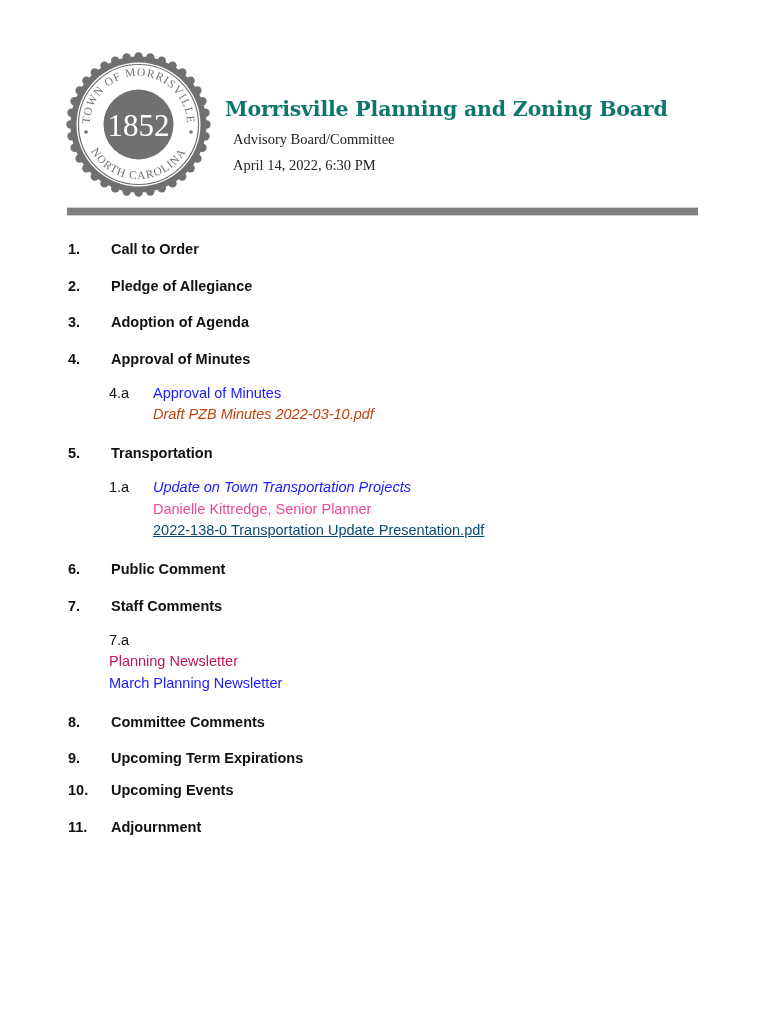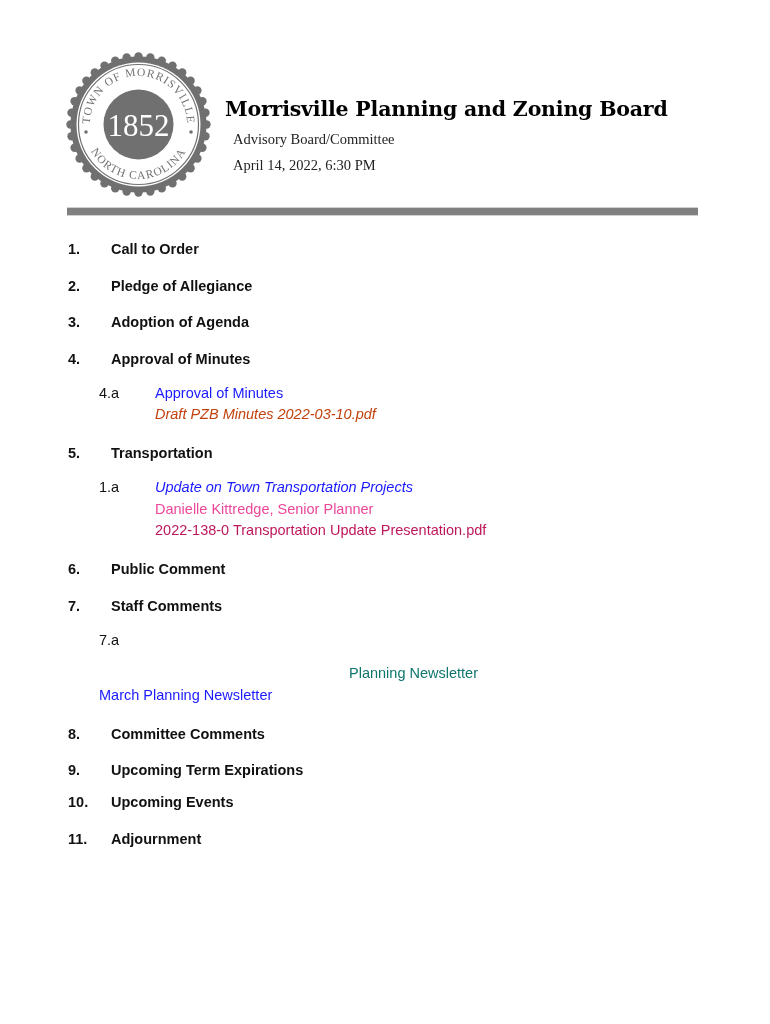--- a/index.html
+++ b/index.html
@@ -1,25 +1,25 @@
 <!DOCTYPE html>
 <html><head>
   <meta charset="utf-8">
   <style>
     html, body { margin: 0; padding: 0; background: #ffffff; }
     body { width: 770px; height: 1024px; position: relative; overflow: hidden; }
     .seal { position: absolute; left: 66px; top: 52px; width: 145px; height: 145px; }
     .header-text { position: absolute; left: 225px; top: 96px; }
-    .title { font-family: "DejaVu Serif", "Liberation Serif", serif; font-weight: bold; font-size: 20.5px; color: #000000; letter-spacing: -0.2px; margin: 0; line-height: 26px; }
+    .title { font-family: "DejaVu Serif", "Liberation Serif", serif; font-weight: bold; font-size: 20.5px; color: #0f766e; letter-spacing: -0.2px; margin: 0; line-height: 26px; }
     .sub { font-family: "Liberation Serif", serif; font-size: 14.5px; color: #222; line-height: 18px; margin: 8px; }
     .rule { position: absolute; left: 67px; top: 207px; width: 631px; height: 9px; background: #808080; border-top: 1px solid #d0d0d0; border-bottom: 1px solid #d0d0d0; box-sizing: border-box; }
     .agenda { position: absolute; left: 68px; top: 240px; width: 660px; font-family: "Liberation Sans", sans-serif; }
     .item { display: flex; font-weight: bold; font-size: 14.5px; color: #111; height: 18px; line-height: 18px; }
     .num { width: 43px; flex-shrink: 0; }
-    .sub-item { display: flex; font-size: 14.5px; line-height: 21.5px; margin-left: 31px; gap: 12px; }
+    .sub-item { display: flex; font-size: 14.5px; line-height: 21.5px; margin-left: 41px; }
     .subnum { width: 44px; color: #111; flex-shrink: 0; }
     .links { display: flex; flex-direction: column; }
     .link { color: #1a1aff; text-decoration: none; cursor: pointer; }
   </style>
 </head>
 <body>
 
 <div class="seal">
   <svg width="145" height="145" viewBox="0 0 145 145">
     <defs>
@@ -117,35 +117,35 @@
     </div>
     <div class="item" style="margin-top: 18.5px;">
       <span class="num">5.</span>
       <span>Transportation</span>
     </div>
     <div class="sub-item" style="margin-top: 15px;">
       <span class="subnum">1.a</span>
       <div class="links">
         <a class="link" style="color: rgb(26, 26, 255); font-style: italic;">Update on Town Transportation Projects</a>
         <a class="link" style="color: #ec4899;">Danielle Kittredge, Senior Planner</a>
-        <a class="link" style="color: #be185d;">2022-138-0 Transportation Update Presentation.pdf</a>
+        <a class="link" style="color: #0c4a6e; text-decoration: underline;">2022-138-0 Transportation Update Presentation.pdf</a>
       </div>
     </div>
     <div class="item" style="margin-top: 18.5px;">
       <span class="num">6.</span>
       <span>Public Comment</span>
     </div>
     <div class="item" style="margin-top: 18.5px;">
       <span class="num">7.</span>
       <span>Staff Comments</span>
     </div>
     <div class="sub-item" style="margin-top: 15px; flex-direction: column;">
       <span class="subnum">7.a</span>
       <div class="links">
-        <a class="link" style="color: #0f766e; text-align: center;">Planning Newsletter</a>
+        <a class="link" style="color: #be185d;">Planning Newsletter</a>
         <a class="link" style="color: rgb(26, 26, 255);">March Planning Newsletter</a>
       </div>
     </div>
     <div class="item" style="margin-top: 18.5px;">
       <span class="num">8.</span>
       <span>Committee Comments</span>
     </div>
     <div class="item" style="margin-top: 18.5px;">
       <span class="num">9.</span>
       <span>Upcoming Term Expirations</span>

